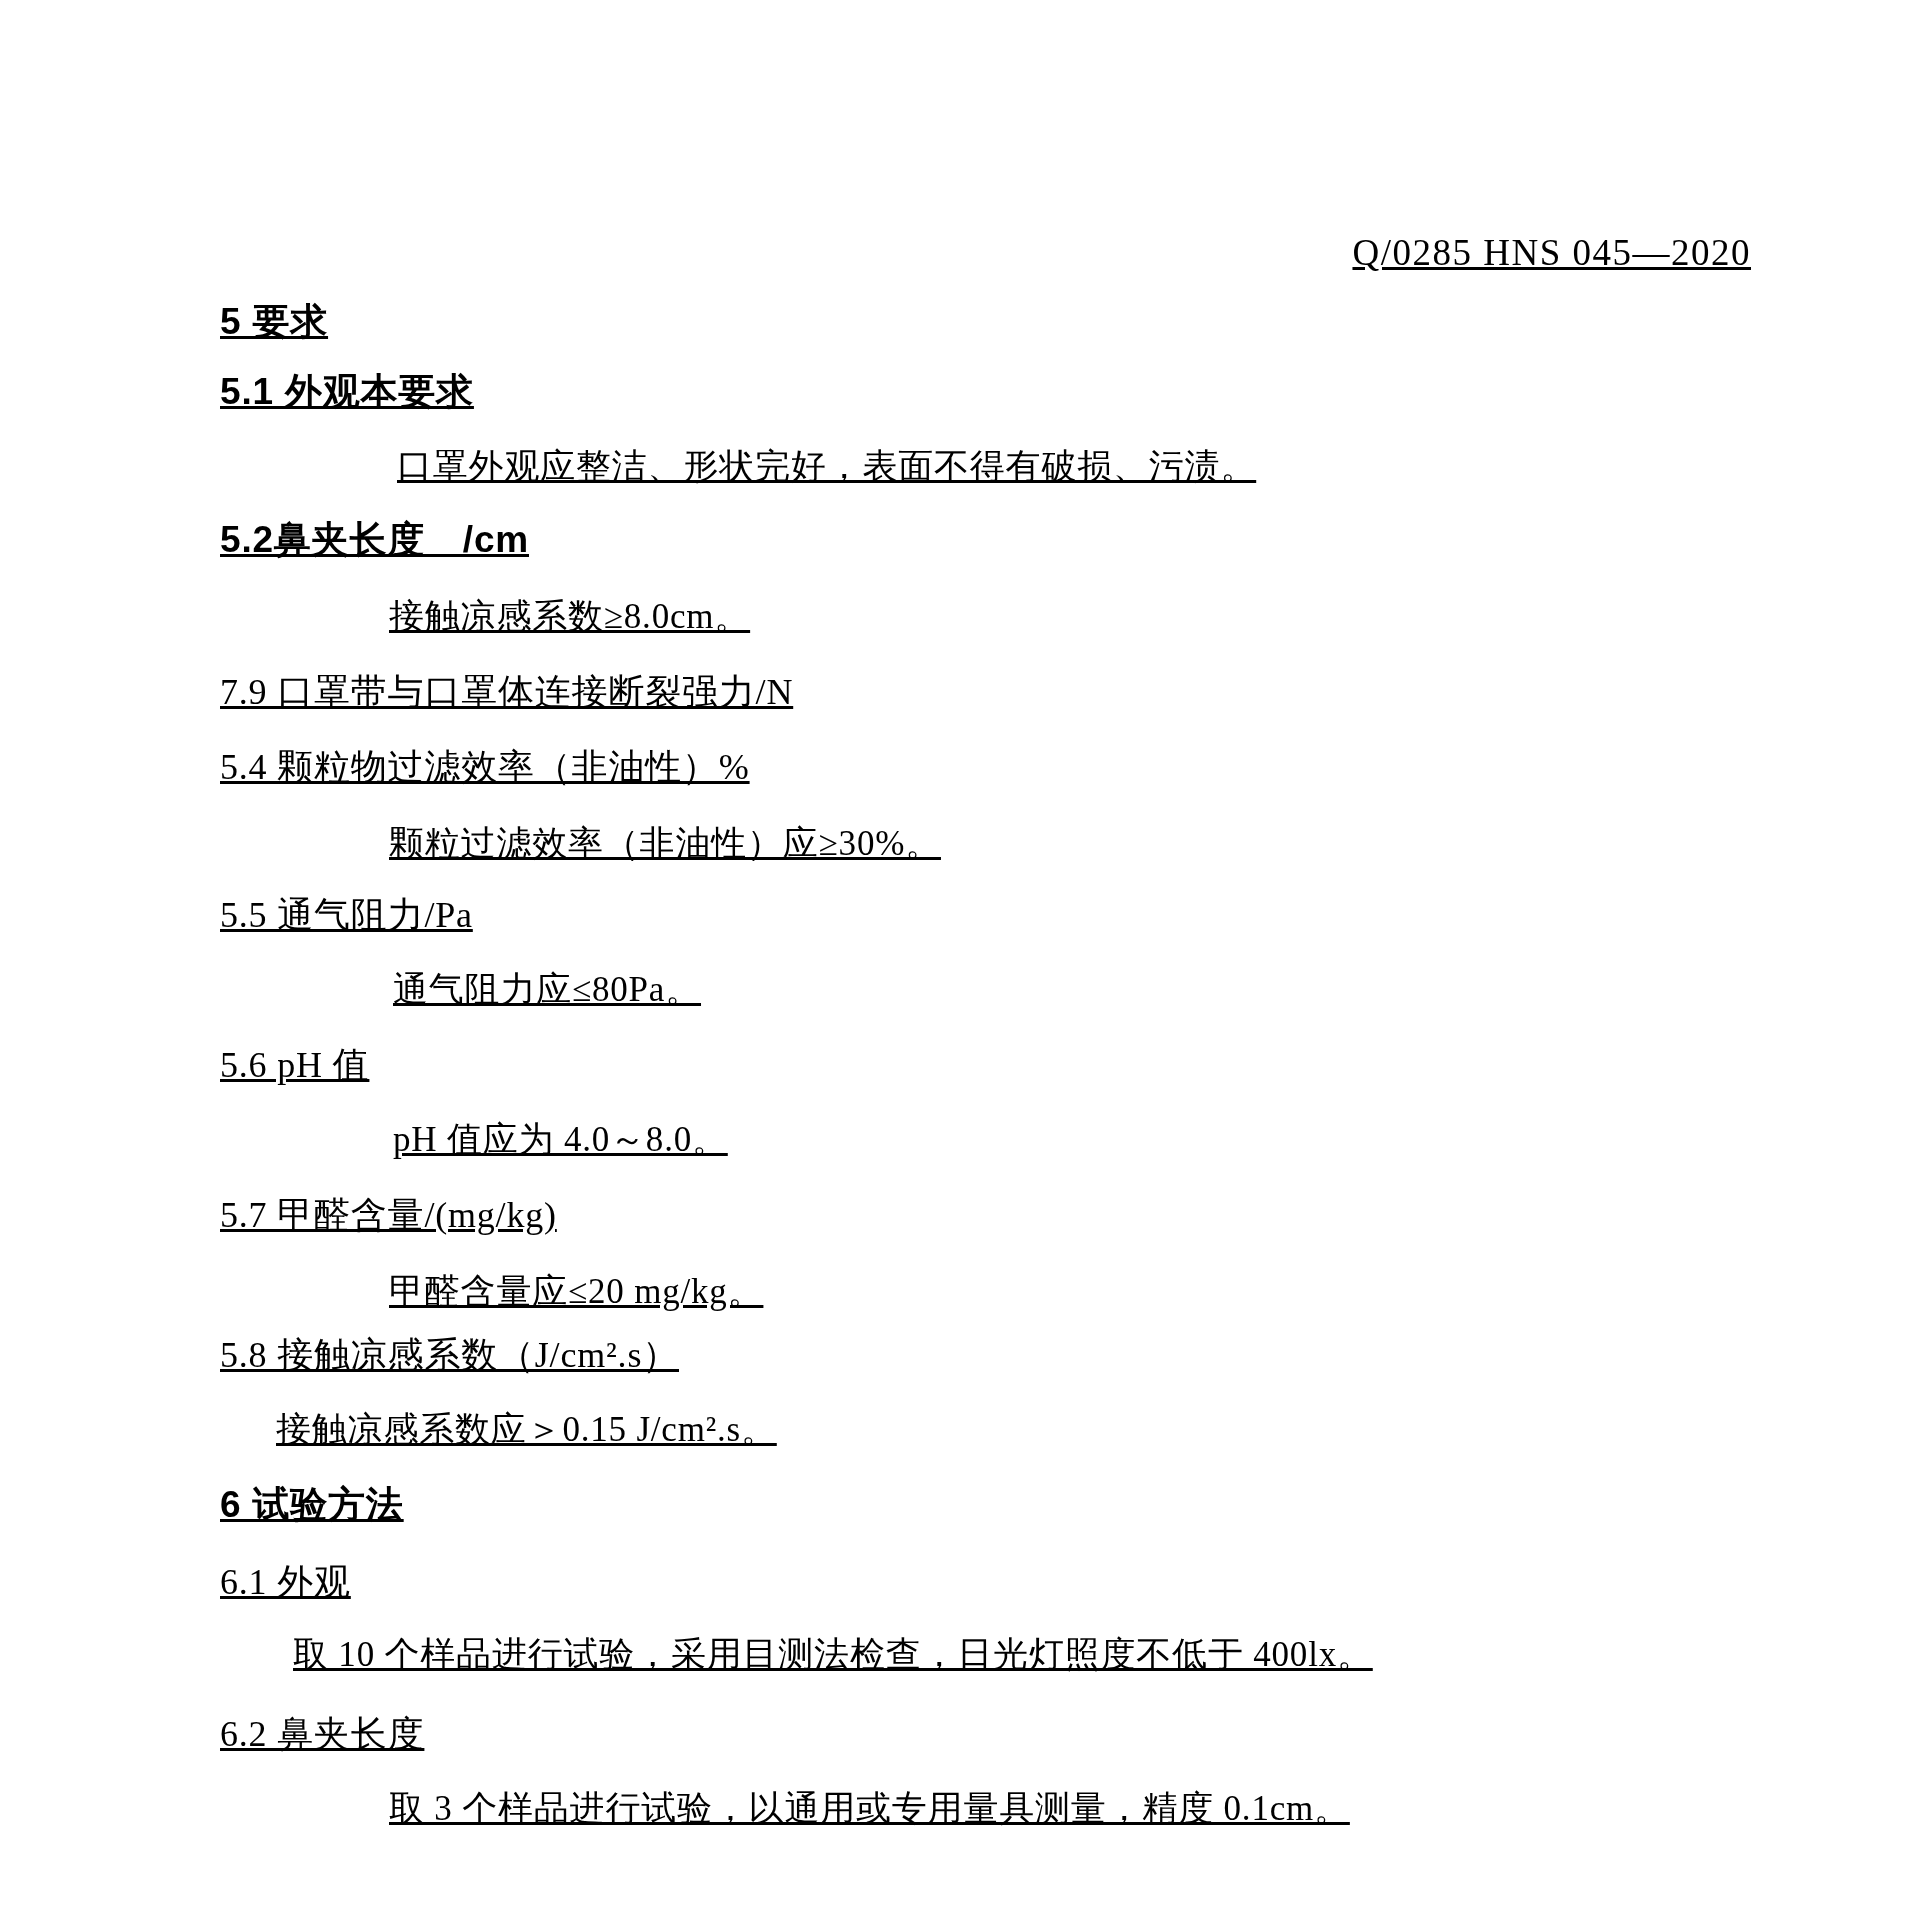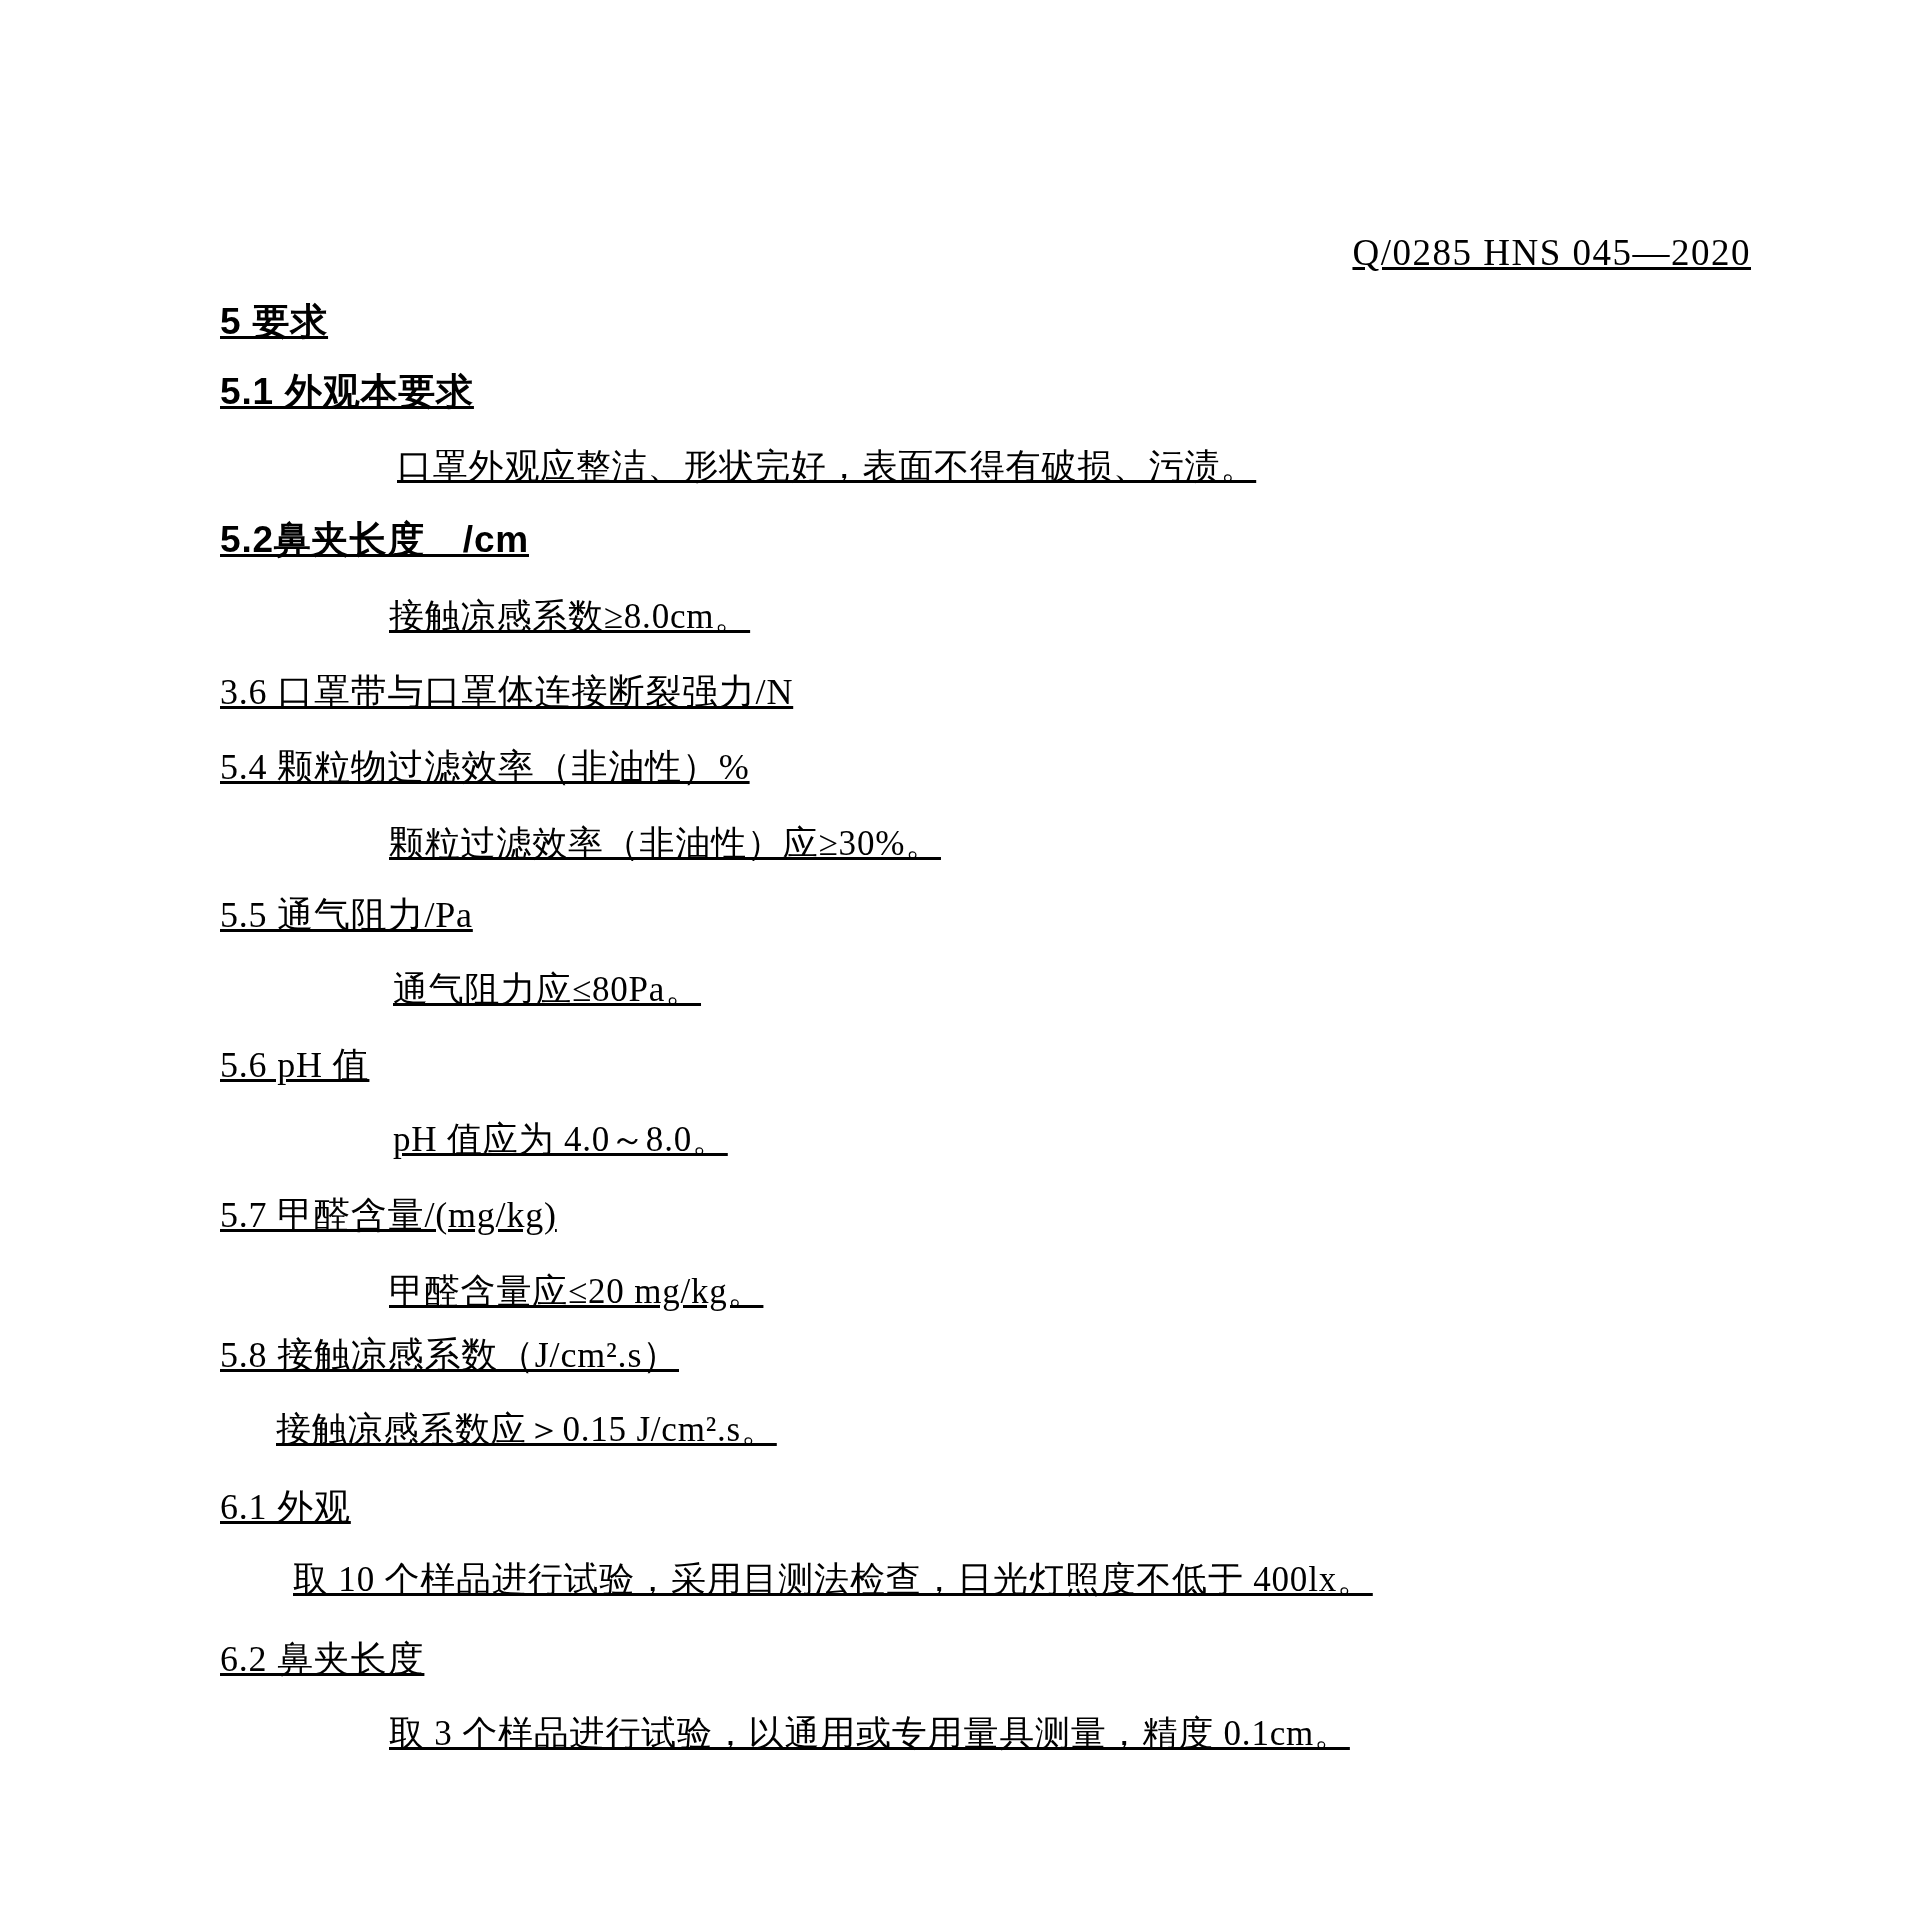--- a/index.html
+++ b/index.html
@@ -57,37 +57,38 @@
   <div class="blk doc-num">Q/0285 HNS 045—2020</div>
 
   <div class="blk h-bold" style="margin-top:17.3px">5 要求</div>
 
   <div class="blk h-bold" style="margin-top:17.3px">5.1 外观本要求</div>
   <div class="blk para" style="margin-top:23px; padding-left:177px">口罩外观应整洁、形状完好，表面不得有破损、污渍。</div>
 
   <div class="blk h-bold" style="margin-top:21px">5.2鼻夹长度　/cm</div>
   <div class="blk para" style="margin-top:25px; padding-left:169px">接触凉感系数≥8.0cm。</div>
 
-  <div class="blk h-reg" style="margin-top:23px">3.6 口罩带与口罩体连接断裂强力/N</div>
+  <div class="blk h-reg" style="margin-top:23px">7.9 口罩带与口罩体连接断裂强力/N</div>
 
   <div class="blk h-reg" style="margin-top:23px">5.4 颗粒物过滤效率（非油性）%</div>
   <div class="blk para" style="margin-top:25px; padding-left:169px">颗粒过滤效率（非油性）应≥30%。</div>
 
   <div class="blk h-reg" style="margin-top:19px">5.5 通气阻力/Pa</div>
   <div class="blk para" style="margin-top:23px; padding-left:173px">通气阻力应≤80Pa。</div>
 
   <div class="blk h-reg" style="margin-top:23px">5.6 pH 值</div>
   <div class="blk para" style="margin-top:23px; padding-left:173px">pH 值应为 4.0～8.0。</div>
 
   <div class="blk h-reg" style="margin-top:23px">5.7 甲醛含量/(mg/kg)</div>
   <div class="blk para" style="margin-top:25px; padding-left:169px">甲醛含量应≤20 mg/kg。</div>
 
   <div class="blk h-reg" style="margin-top:11px">5.8 接触凉感系数（J/cm².s）</div>
   <div class="blk para" style="margin-top:23px; padding-left:56px">接触凉感系数应＞0.15 J/cm².s。</div>
 
+  <div class="blk h-bold" style="margin-top:23px">6 试验方法</div>
 
   <div class="blk h-reg" style="margin-top:25px">6.1 外观</div>
   <div class="blk para" style="margin-top:21px; padding-left:73px">取 10 个样品进行试验，采用目测法检查，日光灯照度不低于 400lx。</div>
 
   <div class="blk h-reg" style="margin-top:27px">6.2 鼻夹长度</div>
   <div class="blk para" style="margin-top:23px; padding-left:169px">取 3 个样品进行试验，以通用或专用量具测量，精度 0.1cm。</div>
 
 </div>
 
 

